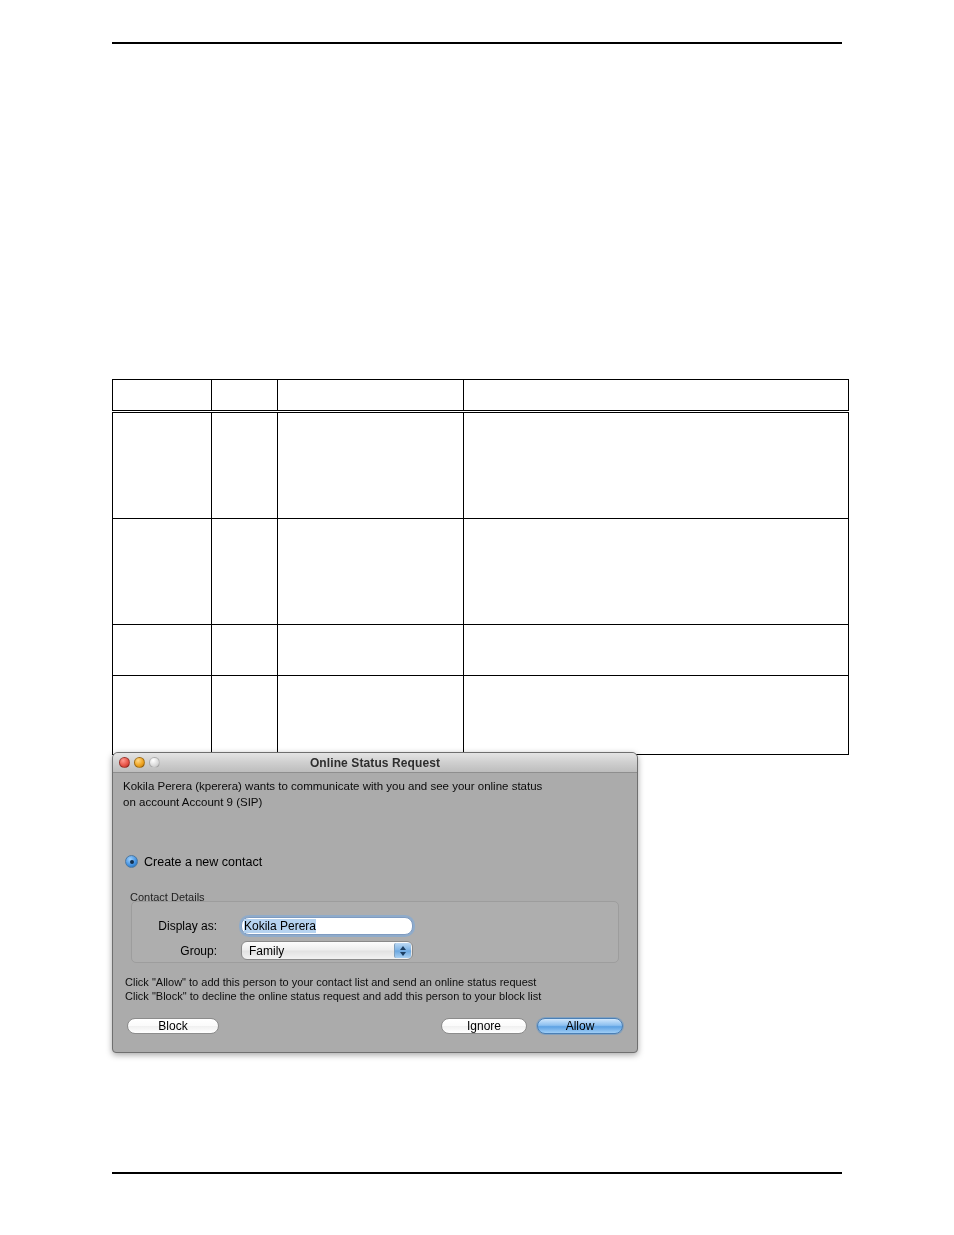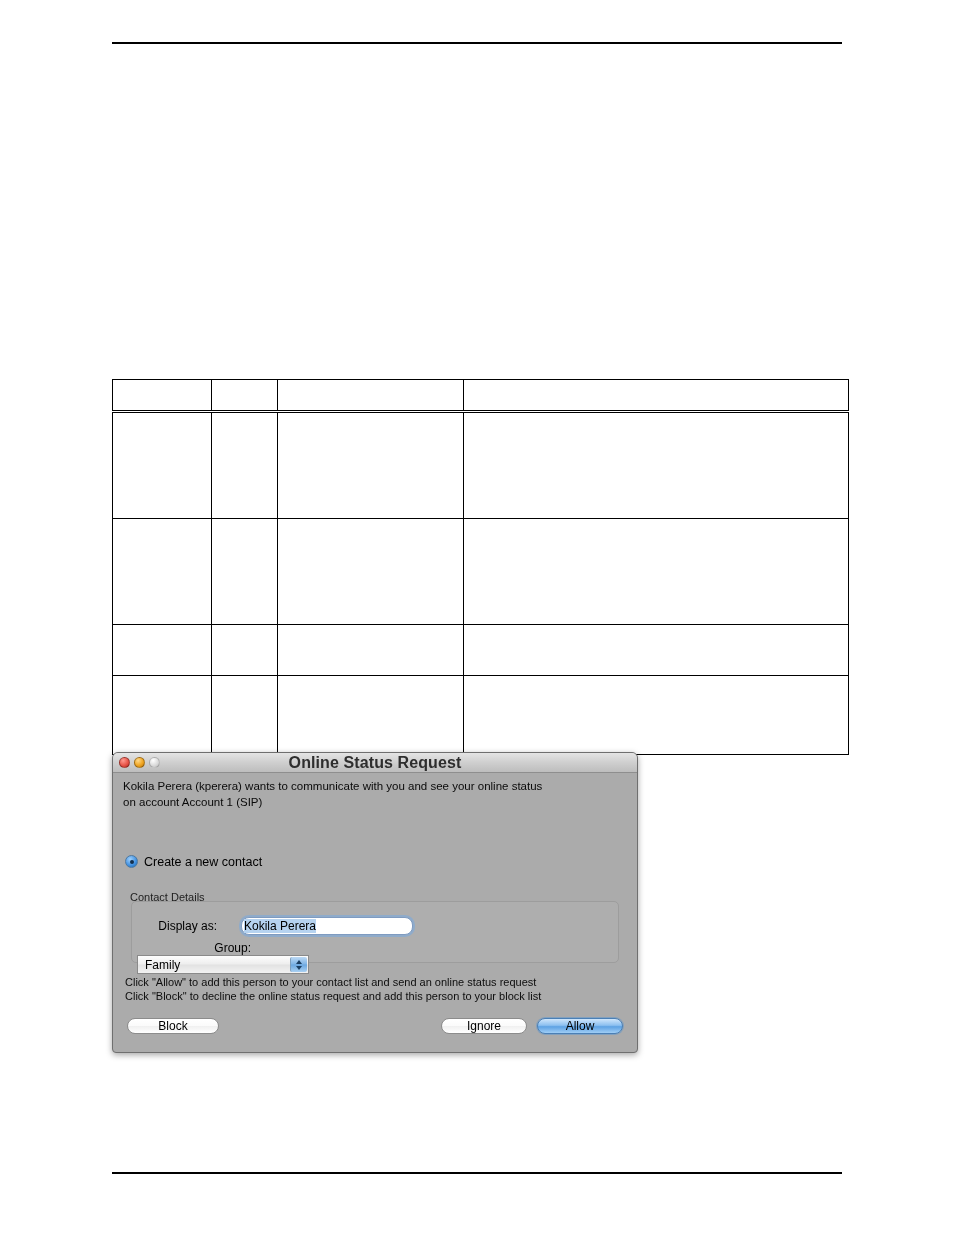--- a/index.html
+++ b/index.html
@@ -76,21 +76,21 @@
   #titlebar {
     position: relative;
     height: 19px;
     background: linear-gradient(to bottom, #e4e4e4 0%, #cfcfcf 50%, #bdbdbd 100%);
     border-bottom: 1px solid #8e8e8e;
     display: flex;
     align-items: center;
     justify-content: center;
   }
   #window-title {
-    font-size: 16px;
+    font-size: 12px;
     font-weight: bold;
     color: #2e2e2e;
     letter-spacing: 0.1px;
   }
   .traffic-lights {
     position: absolute;
     left: 6px;
     top: 4px;
     display: flex;
     gap: 4px;
@@ -216,21 +216,21 @@
     color: #1d1d1d;
     background: #ababab;
     padding: 0 3px;
   }
   .field-row {
     position: absolute;
     display: flex;
     align-items: center;
   }
   #row-display-as { left: 24px; top: 164px; }
-  #row-group      { left: 24px; top: 188px; flex-direction: column; }
+  #row-group      { left: 24px; top: 188px; }
   .field-label {
     width: 80px;
     text-align: right;
     font-size: 12px;
     color: #000000;
     margin-right: 24px;
   }
   
   #display-as-input {
     width: 172px;
@@ -250,21 +250,21 @@
     background: #b6d3f0;
     line-height: 14px;
     white-space: nowrap;
   }
   
   #group-popup {
     width: 172px;
     height: 19px;
     background: linear-gradient(to bottom, #fdfdfd 0%, #eeeeee 47%, #e2e2e2 53%, #f2f2f2 100%);
     border: 1px solid #8a8a8a;
-    border-radius: 0;
+    border-radius: 6px;
     position: relative;
     display: flex;
     align-items: center;
     box-sizing: border-box;
   }
   #group-popup-value {
     font-size: 12px;
     color: #000000;
     padding-left: 7px;
   }
@@ -371,21 +371,21 @@
     <div class="traffic-lights">
       <span class="light close"></span>
       <span class="light minimize"></span>
       <span class="light zoom"></span>
     </div>
     <div id="window-title">Online Status Request</div>
   </div>
 
   <div id="dialog-message">
     <span>Kokila Perera (kperera) wants to communicate with you and see your online status</span>
-    <span class="line2">on account  Account 1 (SIP)</span>
+    <span class="line2">on account  Account 9 (SIP)</span>
   </div>
 
   <div id="radio-group">
 
     <div class="radio-row">
       <span class="radio on"></span>
       <span class="radio-label">Create a new contact</span>
     </div>
 
 

